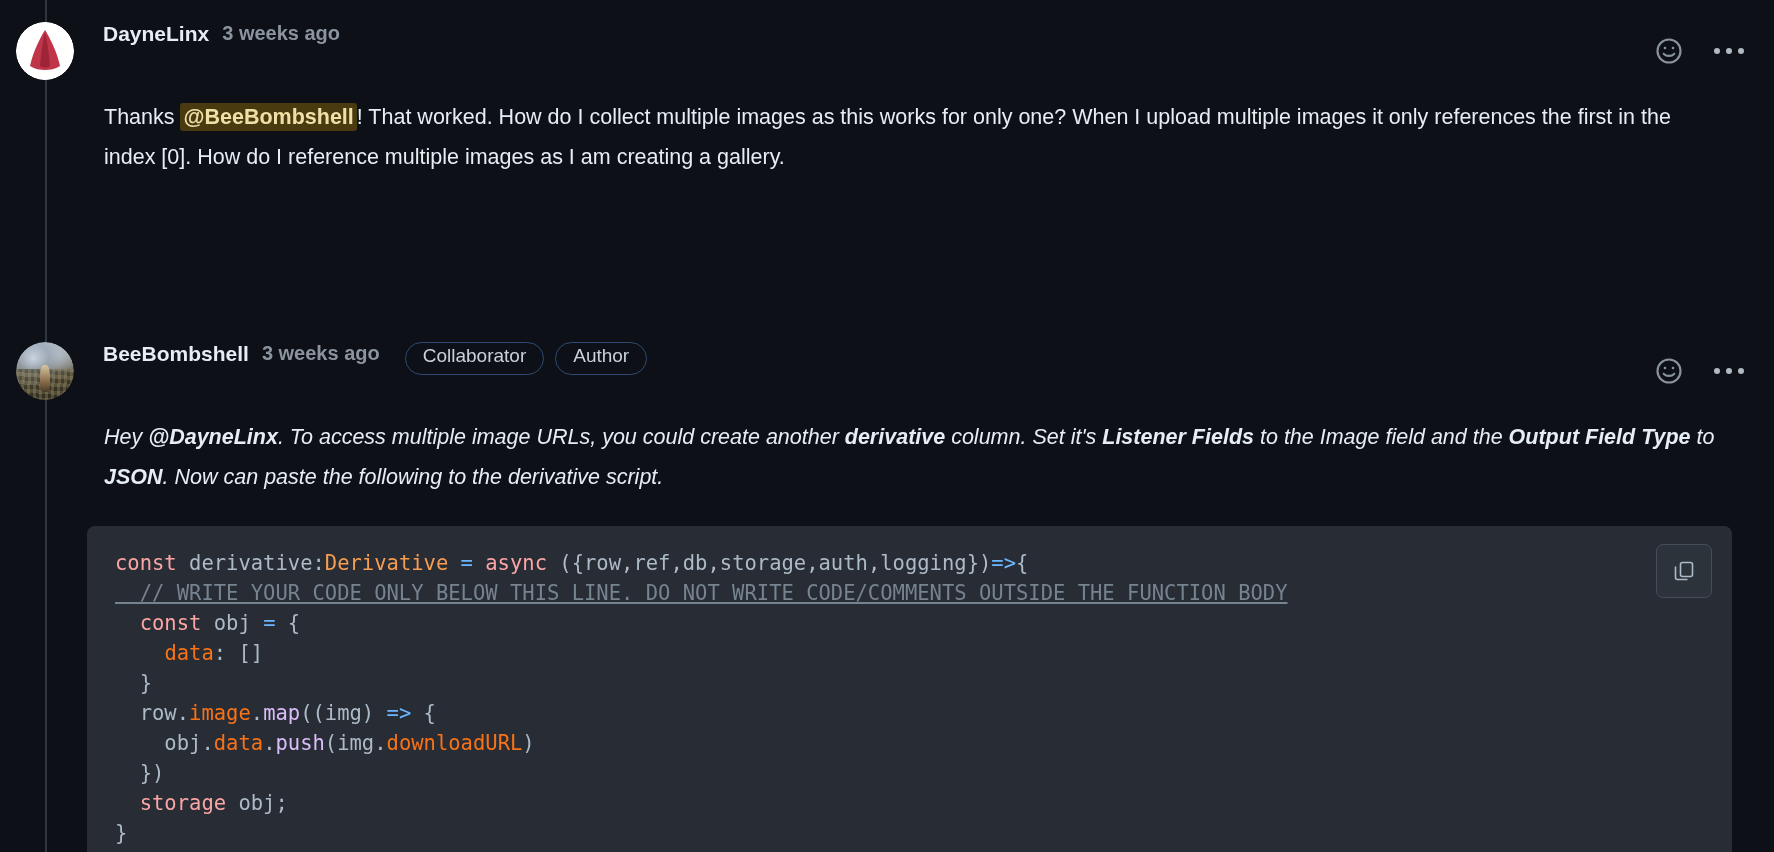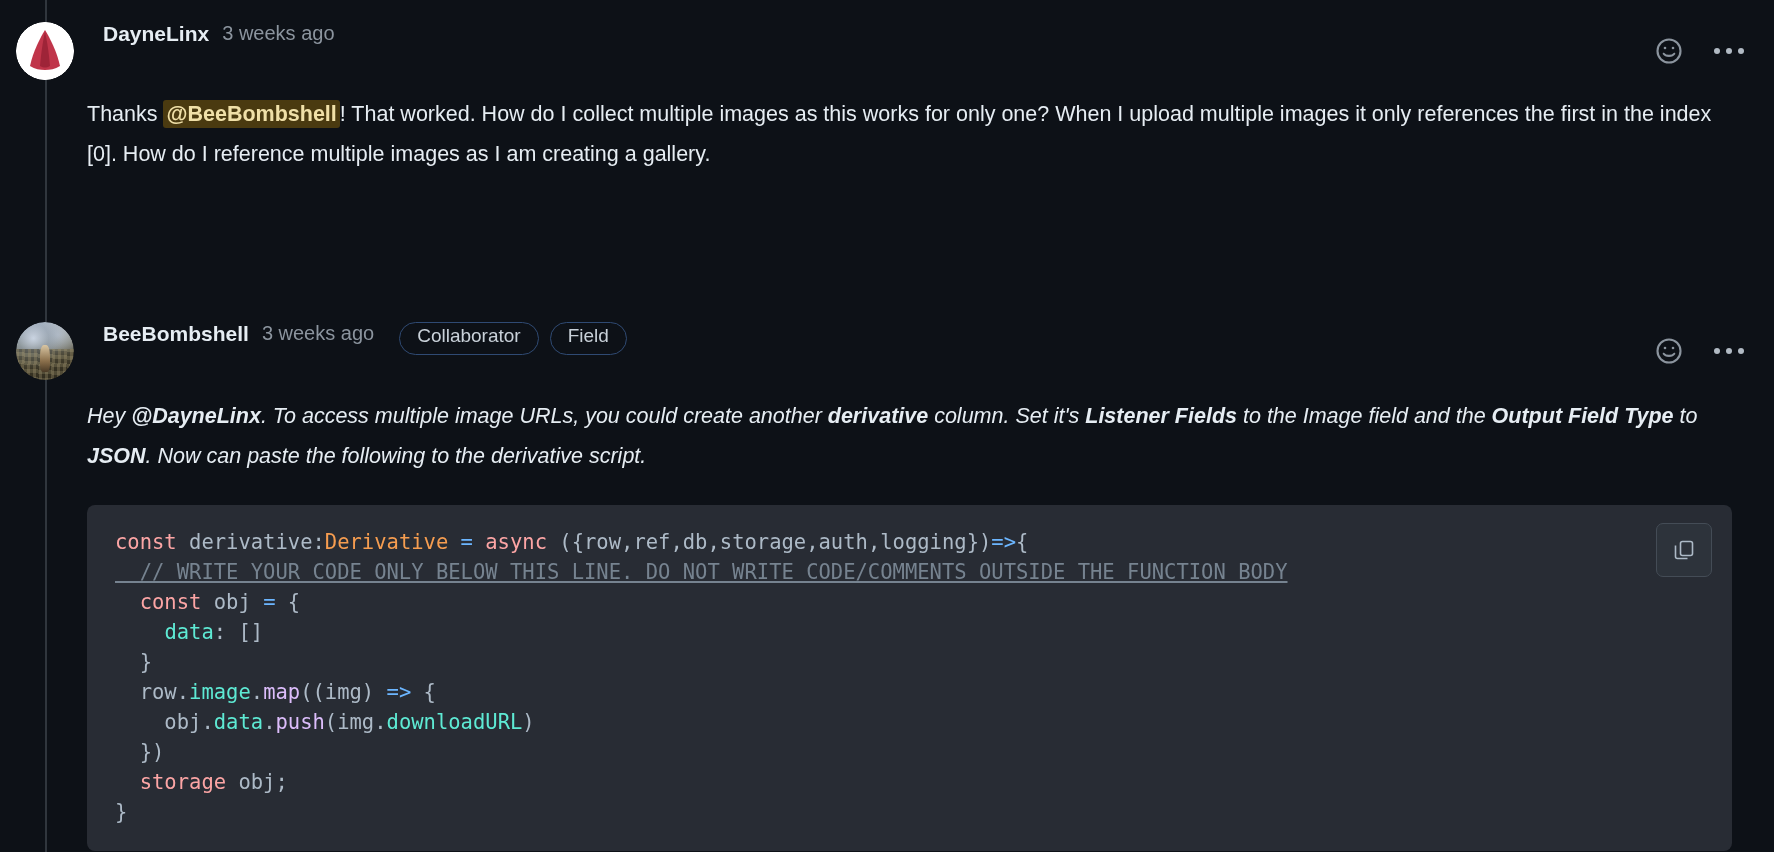--- a/index.html
+++ b/index.html
@@ -104,20 +104,21 @@
     color: #e6edf3;
     margin-left: 29px;
     white-space: nowrap;
   }
 
   .timestamp {
     font-size: 20px;
     color: #8b949e;
     margin-left: 13px;
     white-space: nowrap;
+    font-weight: bold;
   }
 
   .badges {
     display: flex;
     gap: 11px;
     margin-left: 25px;
   }
   .badge {
     border: 1px solid #2f4a73;
     border-radius: 2em;
@@ -164,21 +165,21 @@
   .comment-body {
     margin-left: 87px;
     margin-right: 42px;
     font-size: 21.5px;
     line-height: 40px;
     color: #e6edf3;
   }
   #comment-1 .comment-body { margin-top: 14px; }
   #comment-2 .comment-body { margin-top: 16px; font-style: italic; }
 
-  .comment-body p { margin: 0; }
+  .comment-body p { margin: 17px; }
 
   .mention-highlight {
     background: #4a3a10;
     color: #f0e0a8;
     font-weight: bold;
     border-radius: 3px;
     padding: 2px 3px;
   }
   .mention-plain {
     font-weight: bold;
@@ -200,21 +201,21 @@
     font-family: "DejaVu Sans Mono", "Liberation Mono", monospace;
     font-size: 20.5px;
     line-height: 30px;
     color: #adbac7;
     white-space: pre;
     overflow: hidden;
   }
   .tok-kw   { color: #fca5a5; }
   .tok-type { color: #f69d50; }
   .tok-op   { color: #6cb6ff; }
-  .tok-prop { color: #5eead4; }
+  .tok-prop { color: #f97316; }
   .tok-fn   { color: #dcbdfb; }
   .tok-com  { color: #768390; text-decoration: underline; }
   .tok-txt  { color: #adbac7; }
 
   .copy-btn {
     position: absolute;
     top: 18px;
     right: 20px;
     width: 54px;
     height: 52px;
@@ -278,21 +279,21 @@
 
       <div class="avatar-wrap">
         <div class="avatar-bee"></div>
       </div>
 
       <div class="author-name">BeeBombshell</div>
       <div class="timestamp">3 weeks ago</div>
 
       <div class="badges">
         <span class="badge">Collaborator</span>
-        <span class="badge">Field</span>
+        <span class="badge">Author</span>
       </div>
 
       <div class="header-actions">
         <div class="icon-btn">
           <svg width="30" height="30" viewBox="0 0 24 24" fill="none" stroke="#8b949e" stroke-width="1.7">
             <circle cx="12" cy="12" r="9.2"></circle>
             <circle cx="8.8" cy="9.6" r="1.05" fill="#8b949e" stroke="none"></circle>
             <circle cx="15.2" cy="9.6" r="1.05" fill="#8b949e" stroke="none"></circle>
             <path d="M7.8 14.2 C9.2 16.4 14.8 16.4 16.2 14.2" stroke-linecap="round"></path>
           </svg>

